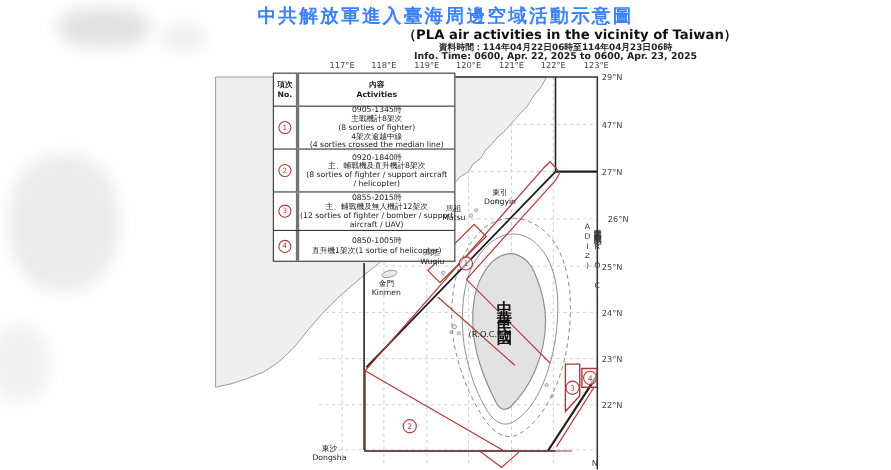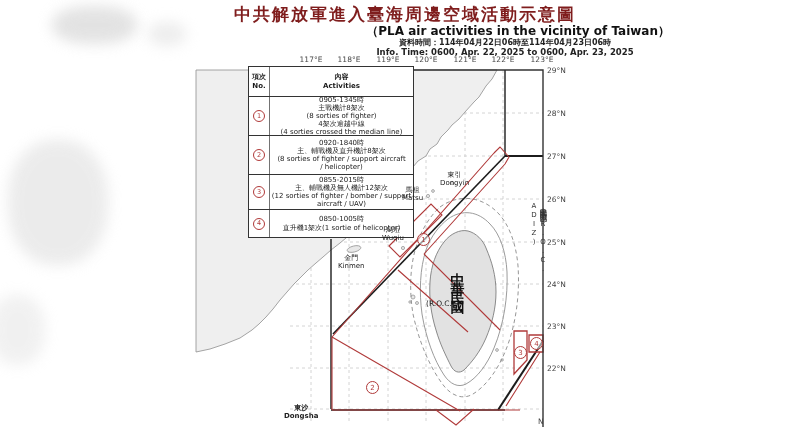--- a/index.html
+++ b/index.html
@@ -3,29 +3,29 @@
 <meta charset="utf-8">
 <style>
   html,body{margin:0;padding:0;}
   body{width:810px;height:427px;position:relative;background:#ffffff;overflow:hidden;
        font-family:"DejaVu Sans","Liberation Sans",sans-serif;color:#1a1a1a;}
   .abs{position:absolute;}
   
   .blob{position:absolute;background:#dcdcdc;border-radius:45%;filter:blur(7px);opacity:.8;}
   
   .title{left:140px;top:3px;width:530px;text-align:center;font-size:17px;font-weight:bold;
-         letter-spacing:2px;color:#7f1d1d;}
+         letter-spacing:2px;color:#3b82f6;}
   .subtitle{left:140px;top:23px;width:530px;text-align:right;font-size:12px;font-weight:bold;color:#111;}
   .info1{left:375px;top:37px;width:260px;text-align:center;font-size:8px;font-weight:bold;color:#222;}
   .info2{left:375px;top:47px;width:260px;text-align:center;font-size:8.5px;font-weight:bold;color:#222;}
   
   .tbl{left:248px;top:66px;width:164px;background:#fff;border:1px solid #333;font-size:7px;line-height:1.15;}
   .trow{display:flex;border-top:1px solid #333;}
   .trow:first-child{border-top:none;}
-  .c1{width:20px;border-right:1px solid #737373;display:flex;flex-direction:column;
+  .c1{width:20px;border-right:3px solid #737373;display:flex;flex-direction:column;
       align-items:center;justify-content:center;text-align:center;}
   .c2{flex:1;display:flex;flex-direction:column;align-items:center;justify-content:center;
       text-align:center;padding:1px 0;}
   .c2 div{width:100%;}
   .hd{font-weight:bold;font-size:7px;}
   .circ{display:inline-flex;align-items:center;justify-content:center;width:10px;height:10px;
         border:1px solid #b03a3a;border-radius:50%;color:#b03a3a;font-size:6.5px;line-height:1;}
   
   .tick{font-size:7.5px;color:#444;}
   .lon{width:34px;text-align:center;top:55px;}
@@ -159,23 +159,23 @@
 
 <div class="abs tick lon" style="left:294px;">117°E</div>
 <div class="abs tick lon" style="left:332px;">118°E</div>
 <div class="abs tick lon" style="left:371px;">119°E</div>
 <div class="abs tick lon" style="left:409px;">120°E</div>
 <div class="abs tick lon" style="left:448px;">121°E</div>
 <div class="abs tick lon" style="left:486px;">122°E</div>
 <div class="abs tick lon" style="left:525px;">123°E</div>
 
 <div class="abs tick lat" style="top:66px;">29°N</div>
-<div class="abs tick lat" style="top:109px;">28°N</div>
+<div class="abs tick lat" style="top:109px;">47°N</div>
 <div class="abs tick lat" style="top:152px;">27°N</div>
-<div class="abs tick lat" style="top:195px;">26°N</div>
+<div class="abs tick lat" style="top:195px;text-align:center;">26°N</div>
 <div class="abs tick lat" style="top:238px;">25°N</div>
 <div class="abs tick lat" style="top:280px;">24°N</div>
 <div class="abs tick lat" style="top:322px;">23°N</div>
 <div class="abs tick lat" style="top:364px;">22°N</div>
 <div class="abs tick lat" style="top:405px;margin-top:28px;">21°N</div>
 <div class="abs partial-n" style="left:538px;top:417px;">N</div>
 
 <div class="abs place" style="left:440px;top:171px;">
   <div>東引</div>
   <div>Dongyin</div>
@@ -185,21 +185,21 @@
   <div>Matsu</div>
 </div>
 <div class="abs place" style="left:382px;top:226px;">
   <div>烏坵</div>
   <div>Wuqiu</div>
 </div>
 <div class="abs place" style="left:338px;top:254px;">
   <div>金門</div>
   <div>Kinmen</div>
 </div>
-<div class="abs place" style="left:284px;top:404px;font-weight:bold;">
+<div class="abs place" style="left:284px;top:404px;">
   <div>東沙</div>
   <div>Dongsha</div>
 </div>
 
 <div class="abs taiwan-name" style="left:449px;top:262px;height:92px;">中華民國</div>
 <div class="abs roc" style="left:426px;top:299px;">(R.O.C.)</div>
 
 <div class="abs vtext" style="left:530px;top:202px;height:115px;">中華民國防空識別區(R.O.C. ADIZ)</div>
 
 <div class="abs mark" style="left:417px;top:233px;">1</div>

